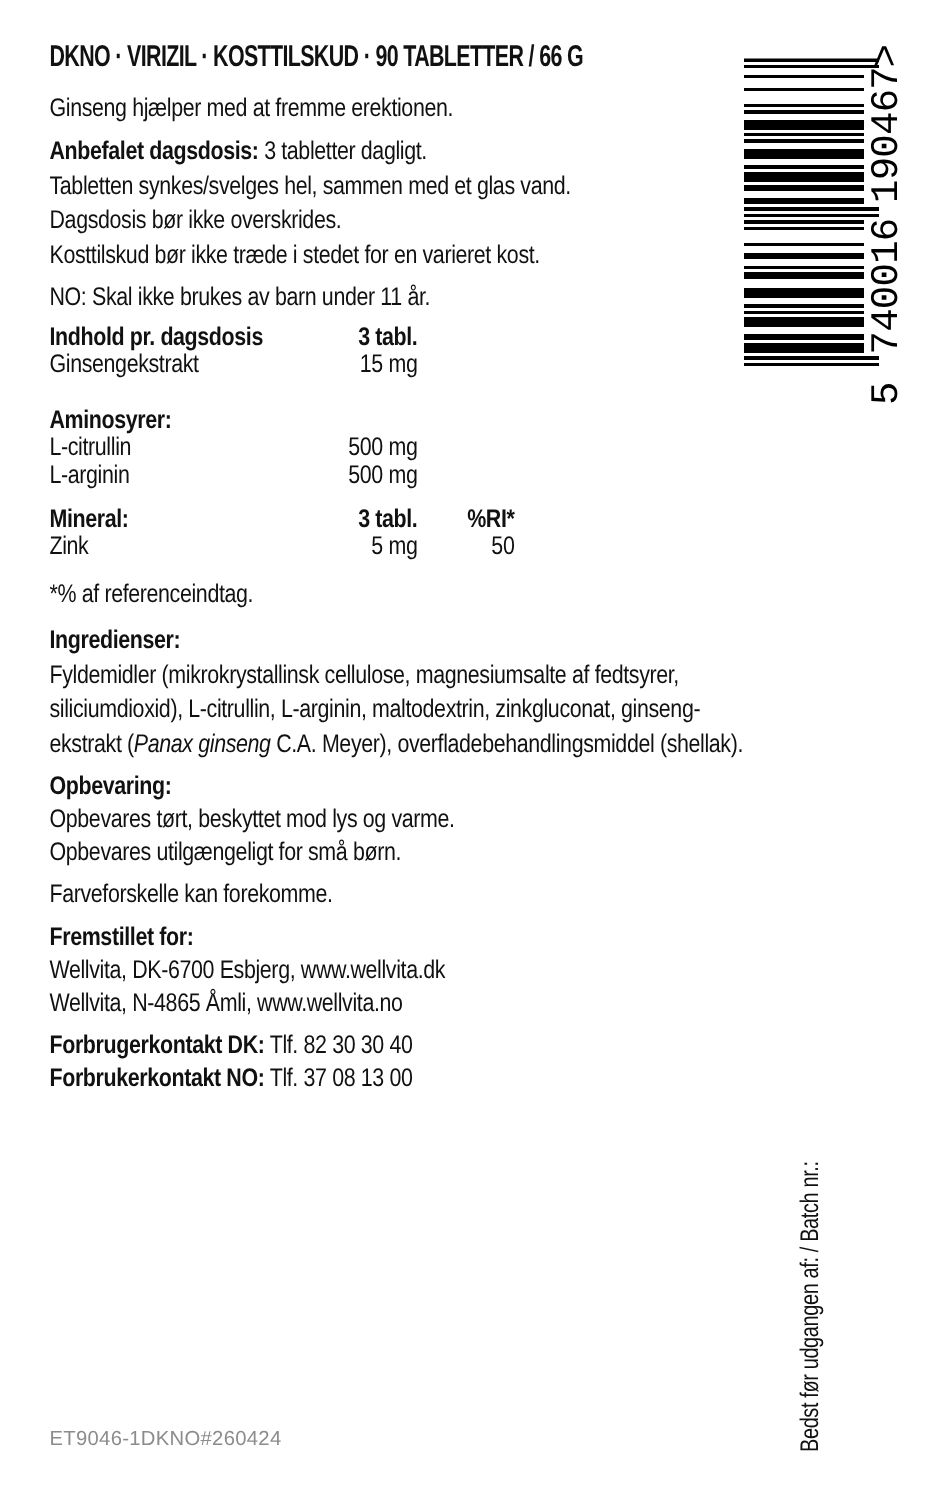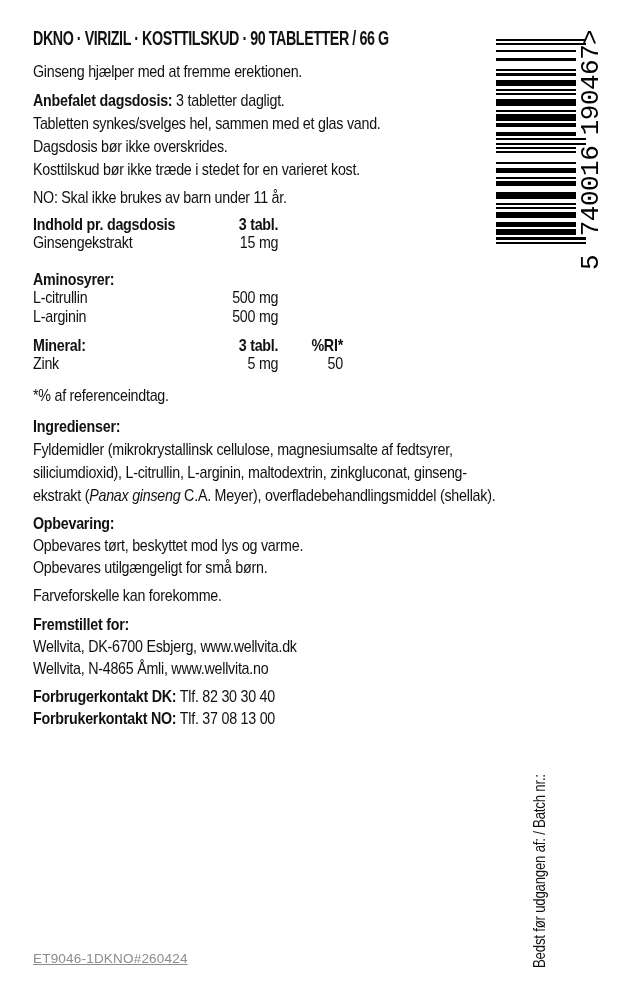--- a/index.html
+++ b/index.html
@@ -37,21 +37,21 @@
   .footnote{margin-top:13px;margin-bottom:8px;}
   .tight .line{line-height:22px;}
   .storage{margin-top:0;}
   .colornote{margin-top:5px;line-height:22px;}
   .manufacturer{margin-top:7px;}
   .contact{margin-top:6px;}
   .contact .line{line-height:22px;}
   
   .batch-code{
     position:absolute;left:33px;top:951px;
-    font-size:13.5px;letter-spacing:0.2px;color:#8c8c8c;text-decoration:underline;
+    font-size:13.5px;letter-spacing:0.2px;color:#8c8c8c;
   }
   
   .bc-wrap{position:absolute;left:496px;top:24px;width:106px;height:250px;}
   .bc-inner{
     position:absolute;left:0;top:0;width:250px;height:106px;
     transform-origin:top left;
     transform:rotate(-90deg) translateX(-250px);
   }
   .bc-bars{position:absolute;left:30px;top:0;}
   .bc-bars rect{fill:#000;}

